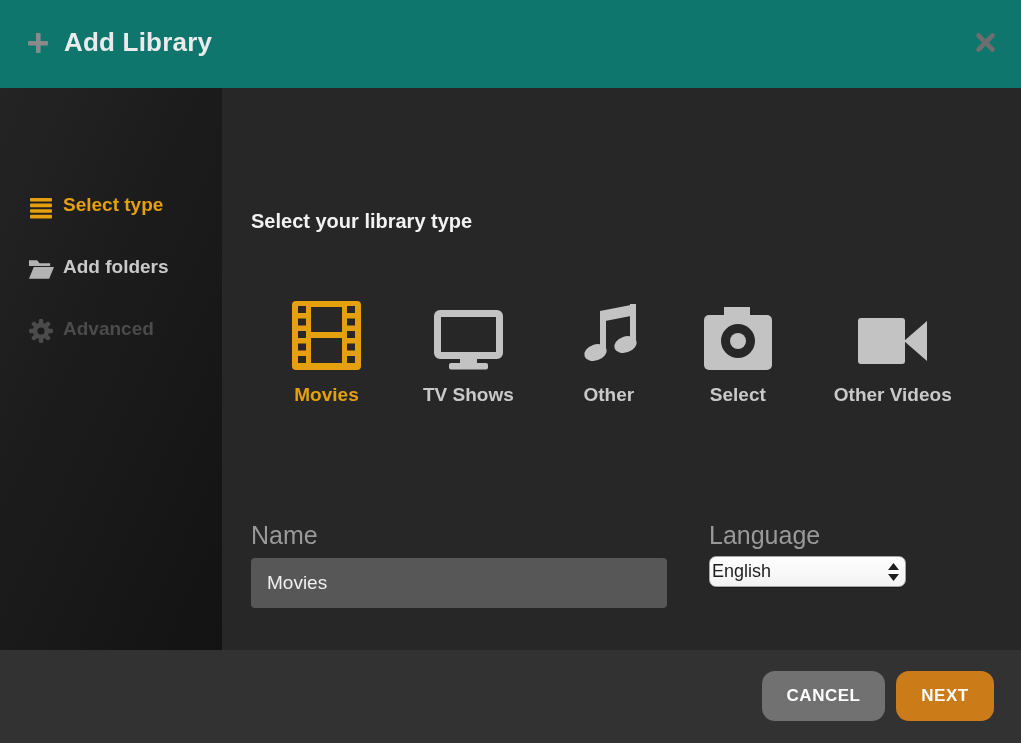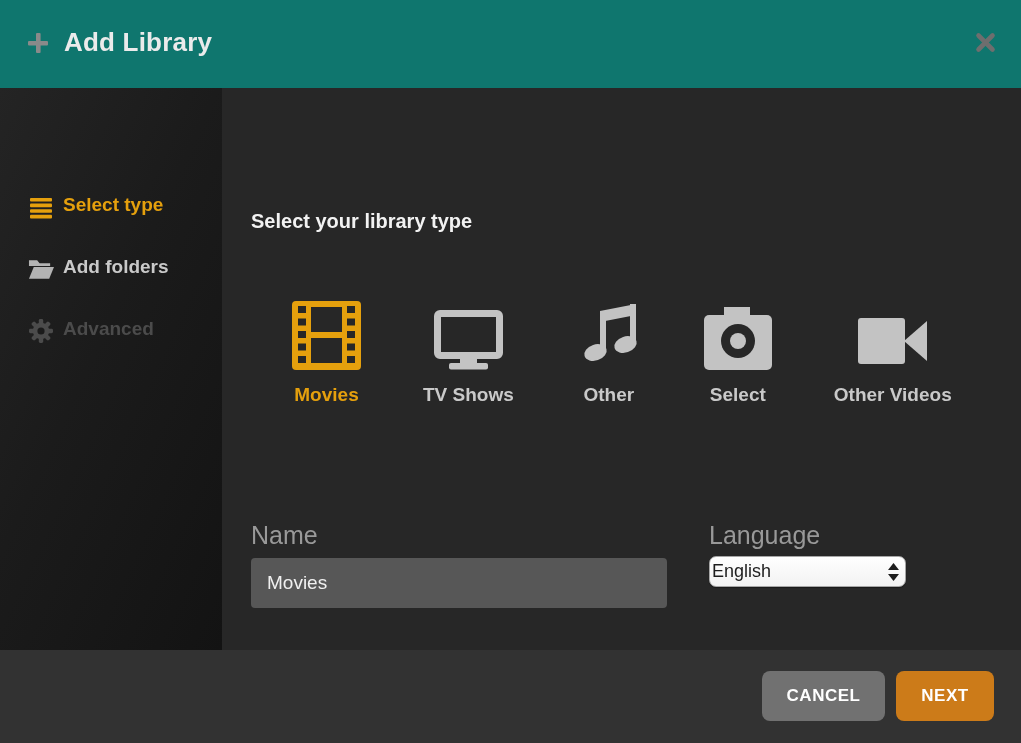--- a/index.html
+++ b/index.html
@@ -111,21 +111,21 @@
   .language-select .sel-arrows { width: 24px; display: flex; justify-content: center; }
 
   
   .footer {
     position: absolute; left: 0; top: 650px;
     width: 1021px; height: 93px;
     background: #323232;
   }
   .btn {
     position: absolute; top: 21px; height: 50px;
-    border: none; border-radius: 8px;
+    border: none; border-radius: 13px;
     color: #ffffff; font-weight: 700; font-size: 17px;
     letter-spacing: 0.5px;
     font-family: "Liberation Sans", "DejaVu Sans", sans-serif;
     cursor: pointer;
   }
   .btn-cancel { left: 762px; width: 123px; background: #717171; }
   .btn-next   { left: 896px; width: 98px;  background: #cc7b19; }
 </style>
 </head>
 <body>

